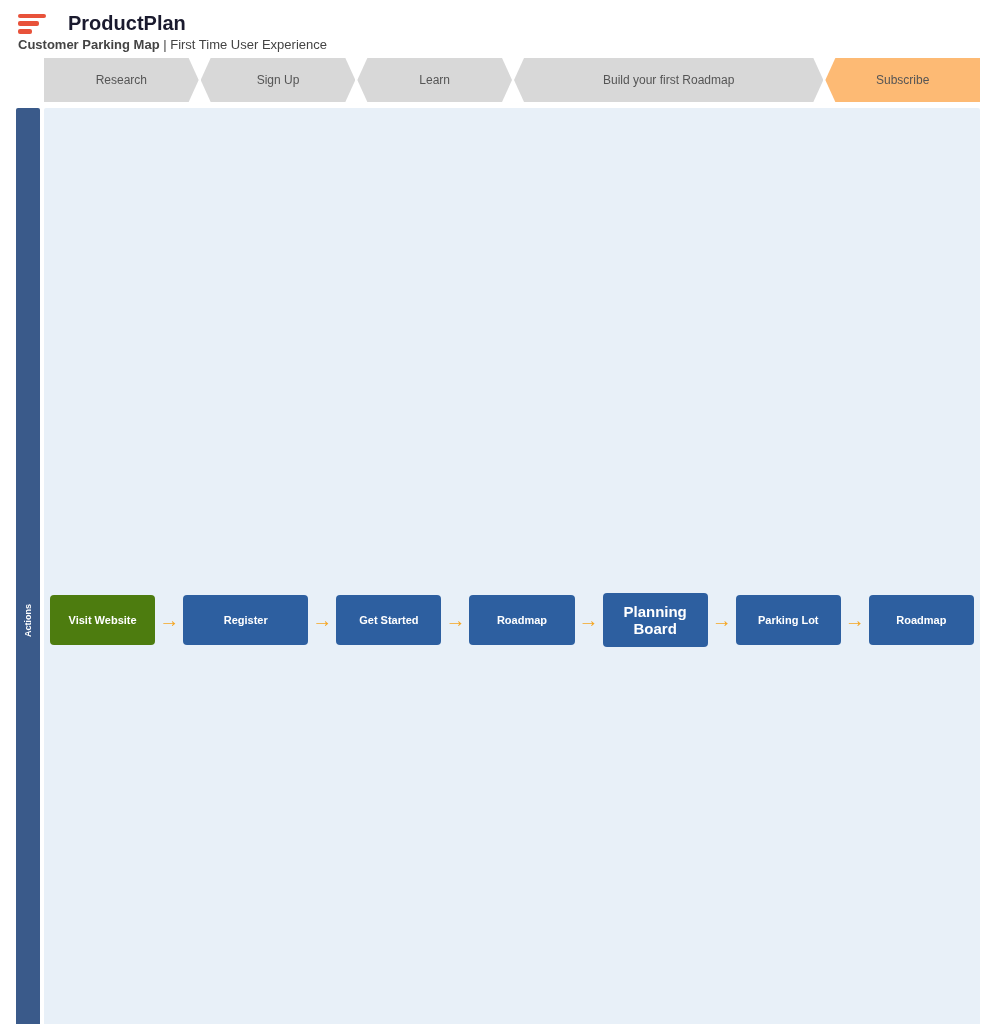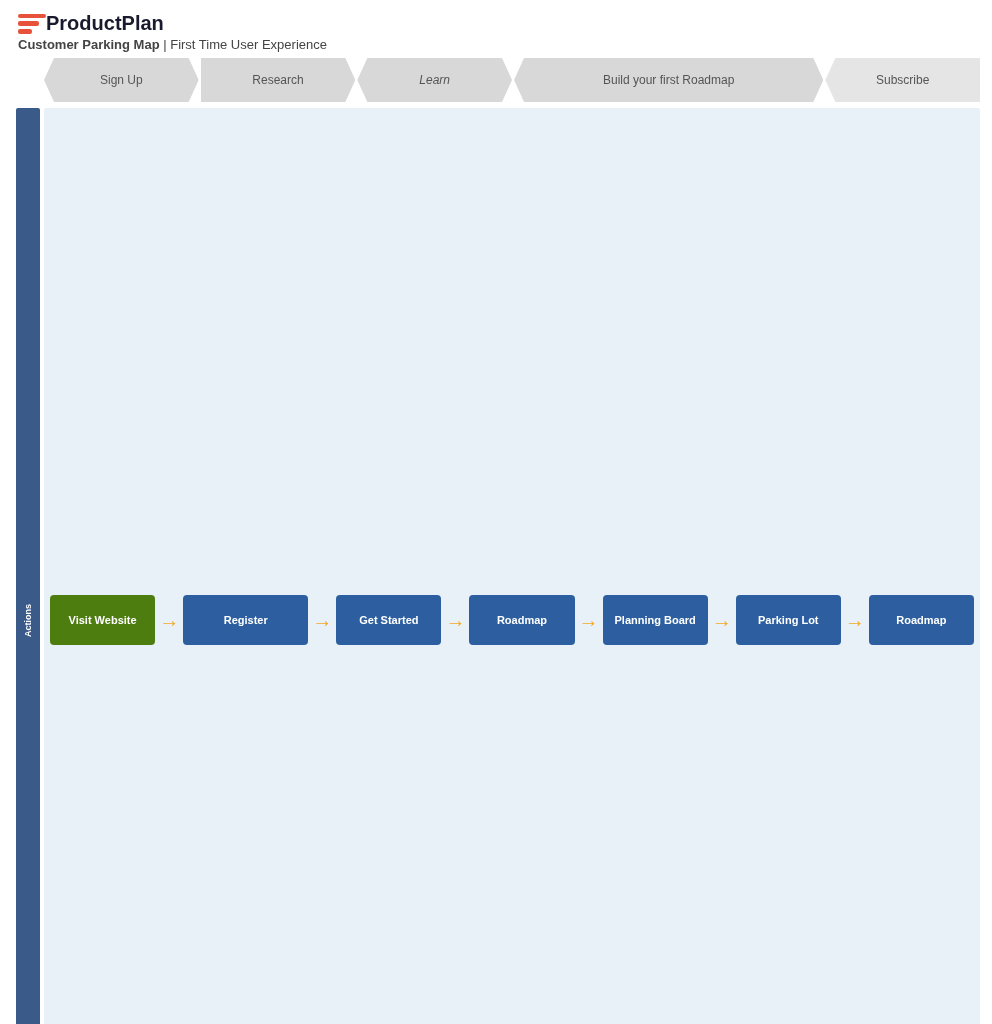--- a/index.html
+++ b/index.html
@@ -1,19 +1,19 @@
 <!DOCTYPE html>
 <html><head>
   <meta charset="utf-8">
   <style>
     * { box-sizing: border-box; margin: 0; padding: 0; }
     body { font-family: Arial, sans-serif; background: #fff; width: 992px; min-height: 1024px; overflow-x: hidden; }
     
     .header { padding: 12px 18px 6px; }
-    .logo { display: flex; align-items: center; gap: 0; font-size: 20px; font-weight: bold; color: #1a1a2e; }
+    .logo { display: flex; align-items: center; gap: 22px; font-size: 20px; font-weight: bold; color: #1a1a2e; }
     .logo-icon { width: 28px; height: 20px; display: flex; flex-direction: column; gap: 3px; }
     .logo-bar { height: 5px; border-radius: 2px; }
     .logo-bar:nth-child(1) { width: 100%; background: #e8523a; }
     .logo-bar:nth-child(2) { width: 75%; background: #e8523a; }
     .logo-bar:nth-child(3) { width: 50%; background: #e8523a; }
     .subtitle { font-size: 13px; color: #444; margin-top: 2px; }
     .subtitle strong { font-weight: bold; }
 
     .main-container { padding: 0 12px 12px; }
   </style>
@@ -31,41 +31,41 @@
   </div>
   <div class="subtitle">
     <strong>Customer Parking Map</strong><span> | First Time User Experience</span>
   </div>
 </div>
 
 <div class="main-container">
 
   <div style="display:flex; margin-bottom:6px; padding-left:32px; gap:2px;">
     <div style="flex:1; display:flex; align-items:center; justify-content:center;">
+      <div style="background:#d8d8d8; text-align:center; font-size:12px; color:#555; padding:10px 5px; clip-path:polygon(0 0, calc(100% - 10px) 0, 100% 50%, calc(100% - 10px) 100%, 0 100%); width:100%; min-height:44px; display:flex; align-items:center; justify-content:center;">
+        <span>Research</span>
+      </div>
+    </div>
+    <div style="flex:1; display:flex; align-items:center; justify-content:center;">
       <div style="background:#d8d8d8; text-align:center; font-size:12px; color:#555; padding:10px 5px; clip-path:polygon(10px 0, calc(100% - 10px) 0, 100% 50%, calc(100% - 10px) 100%, 10px 100%, 0 50%); width:100%; min-height:44px; display:flex; align-items:center; justify-content:center;">
         <span>Sign Up</span>
       </div>
     </div>
     <div style="flex:1; display:flex; align-items:center; justify-content:center;">
-      <div style="background:#d8d8d8; text-align:center; font-size:12px; color:#555; padding:10px 5px; clip-path:polygon(0 0, calc(100% - 10px) 0, 100% 50%, calc(100% - 10px) 100%, 0 100%); width:100%; min-height:44px; display:flex; align-items:center; justify-content:center;">
-        <span>Research</span>
-      </div>
-    </div>
-    <div style="flex:1; display:flex; align-items:center; justify-content:center;">
-      <div style="background:#d8d8d8; text-align:center; font-size:12px; color:#555; padding:4px 5px; clip-path:polygon(10px 0, calc(100% - 10px) 0, 100% 50%, calc(100% - 10px) 100%, 10px 100%, 0 50%); width:100%; min-height:44px; display:flex; align-items:center; justify-content:center;font-style:italic;">
+      <div style="background:#d8d8d8; text-align:center; font-size:12px; color:#555; padding:4px 5px; clip-path:polygon(10px 0, calc(100% - 10px) 0, 100% 50%, calc(100% - 10px) 100%, 10px 100%, 0 50%); width:100%; min-height:44px; display:flex; align-items:center; justify-content:center;">
         <span>Learn</span>
       </div>
     </div>
     <div style="flex:2; display:flex; align-items:center; justify-content:center;">
       <div style="background:#d8d8d8; text-align:center; font-size:12px; color:#555; padding:10px 5px; clip-path:polygon(10px 0, calc(100% - 10px) 0, 100% 50%, calc(100% - 10px) 100%, 10px 100%, 0 50%); width:100%; min-height:44px; display:flex; align-items:center; justify-content:center;">
         <span>Build your first Roadmap</span>
       </div>
     </div>
     <div style="flex:1; display:flex; align-items:center; justify-content:center;">
-      <div style="background:#e5e5e5; text-align:center; font-size:12px; color:#555; padding:10px 5px; clip-path:polygon(10px 0, 100% 0, 100% 100%, 10px 100%, 0 50%); width:100%; min-height:44px; display:flex; align-items:center; justify-content:center;">
+      <div style="background:#fdba74; text-align:center; font-size:12px; color:#555; padding:10px 5px; clip-path:polygon(10px 0, 100% 0, 100% 100%, 10px 100%, 0 50%); width:100%; min-height:44px; display:flex; align-items:center; justify-content:center;">
         <span>Subscribe</span>
       </div>
     </div>
   </div>
 
   <div style="display:flex; align-items:stretch; margin-bottom:6px;">
     <div style="width:32px; display:flex; align-items:center; justify-content:center;">
       <div style="writing-mode:vertical-rl; transform:rotate(180deg); font-size:9px; font-weight:bold; color:#fff; background:#3a5a8a; padding:4px 3px; display:flex; align-items:center; justify-content:center; border-radius:2px; height:100%; width:24px;">Actions</div>
     </div>
     <div style="flex:1; display:flex; align-items:center; gap:4px; background:#e8f0f8; padding:8px 6px; border-radius:2px;">
@@ -78,21 +78,21 @@
       </div>
       <div style="color:#f5a623; font-size:20px; font-weight:bold; flex-shrink:0;">→</div>
       <div style="background:#2d5fa0; color:#fff; font-size:11px; font-weight:bold; text-align:right; padding:10px 6px; border-radius:4px; flex:1; min-height:50px; display:flex; align-items:center; justify-content:center;">
         <span>Get Started</span>
       </div>
       <div style="color:#f5a623; font-size:20px; font-weight:bold; flex-shrink:0;">→</div>
       <div style="background:#2d5fa0; color:#fff; font-size:11px; font-weight:bold; text-align:center; padding:10px 6px; border-radius:4px; flex:1; min-height:50px; display:flex; align-items:center; justify-content:center;">
         <span>Roadmap</span>
       </div>
       <div style="color:#f5a623; font-size:20px; font-weight:bold; flex-shrink:0;">→</div>
-      <div style="background:#2d5fa0; color:#fff; font-size:11px; font-weight:bold; text-align:center; padding:10px 6px; border-radius:4px; flex:1; min-height:50px; display:flex; align-items:center; justify-content:center;">
+      <div style="background:#2d5fa0; color:#fff; font-size:15px; font-weight:bold; text-align:center; padding:10px 6px; border-radius:4px; flex:1; min-height:50px; display:flex; align-items:center; justify-content:center;">
         <span>Planning Board</span>
       </div>
       <div style="color:#f5a623; font-size:20px; font-weight:bold; flex-shrink:0;">→</div>
       <div style="background:#2d5fa0; color:#fff; font-size:11px; font-weight:bold; text-align:center; padding:10px 6px; border-radius:4px; flex:1; min-height:50px; display:flex; align-items:center; justify-content:center;">
         <span>Parking Lot</span>
       </div>
       <div style="color:#f5a623; font-size:20px; font-weight:bold; flex-shrink:0;">→</div>
       <div style="background:#2d5fa0; color:#fff; font-size:11px; font-weight:bold; text-align:center; padding:10px 6px; border-radius:4px; flex:1; min-height:50px; display:flex; align-items:center; justify-content:center;">
         <span>Roadmap</span>
       </div>

